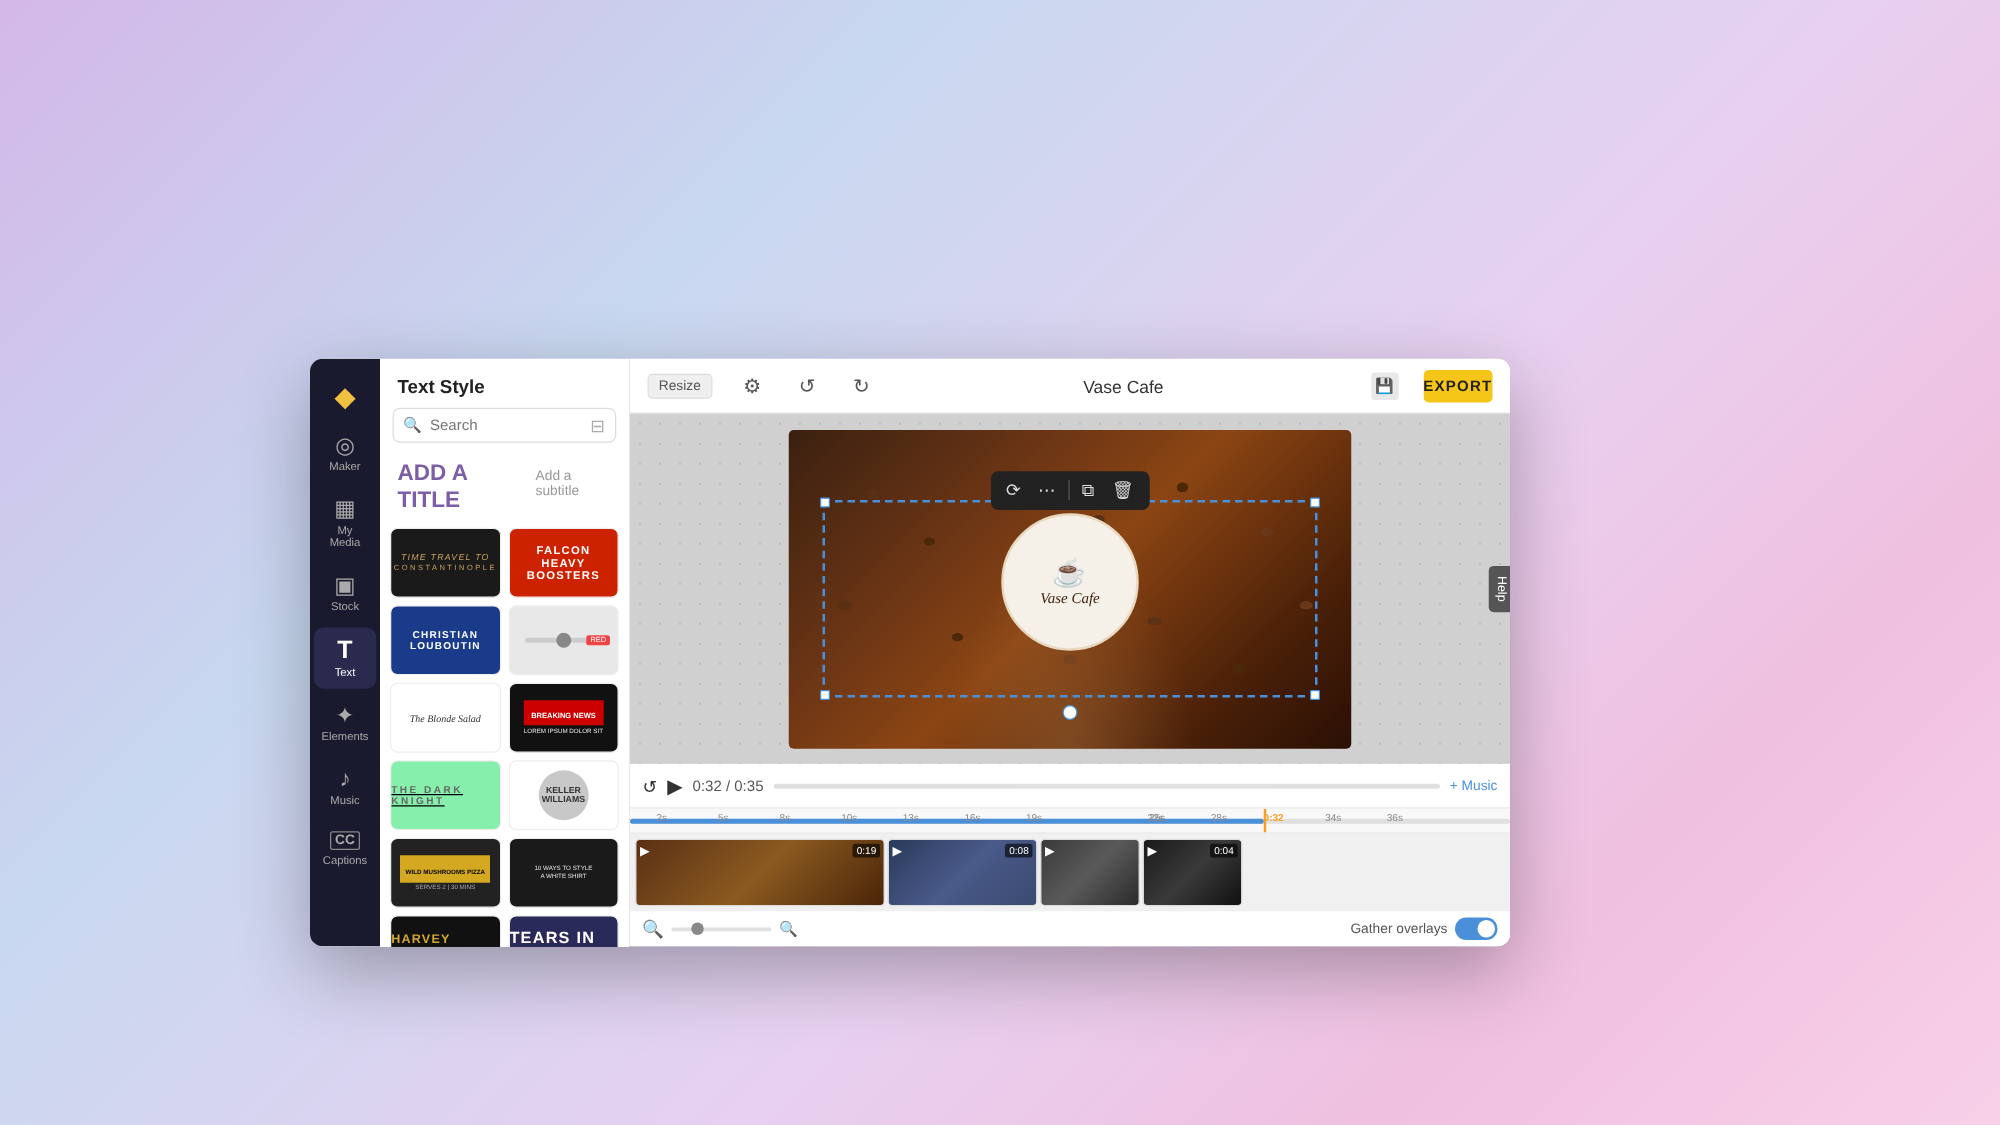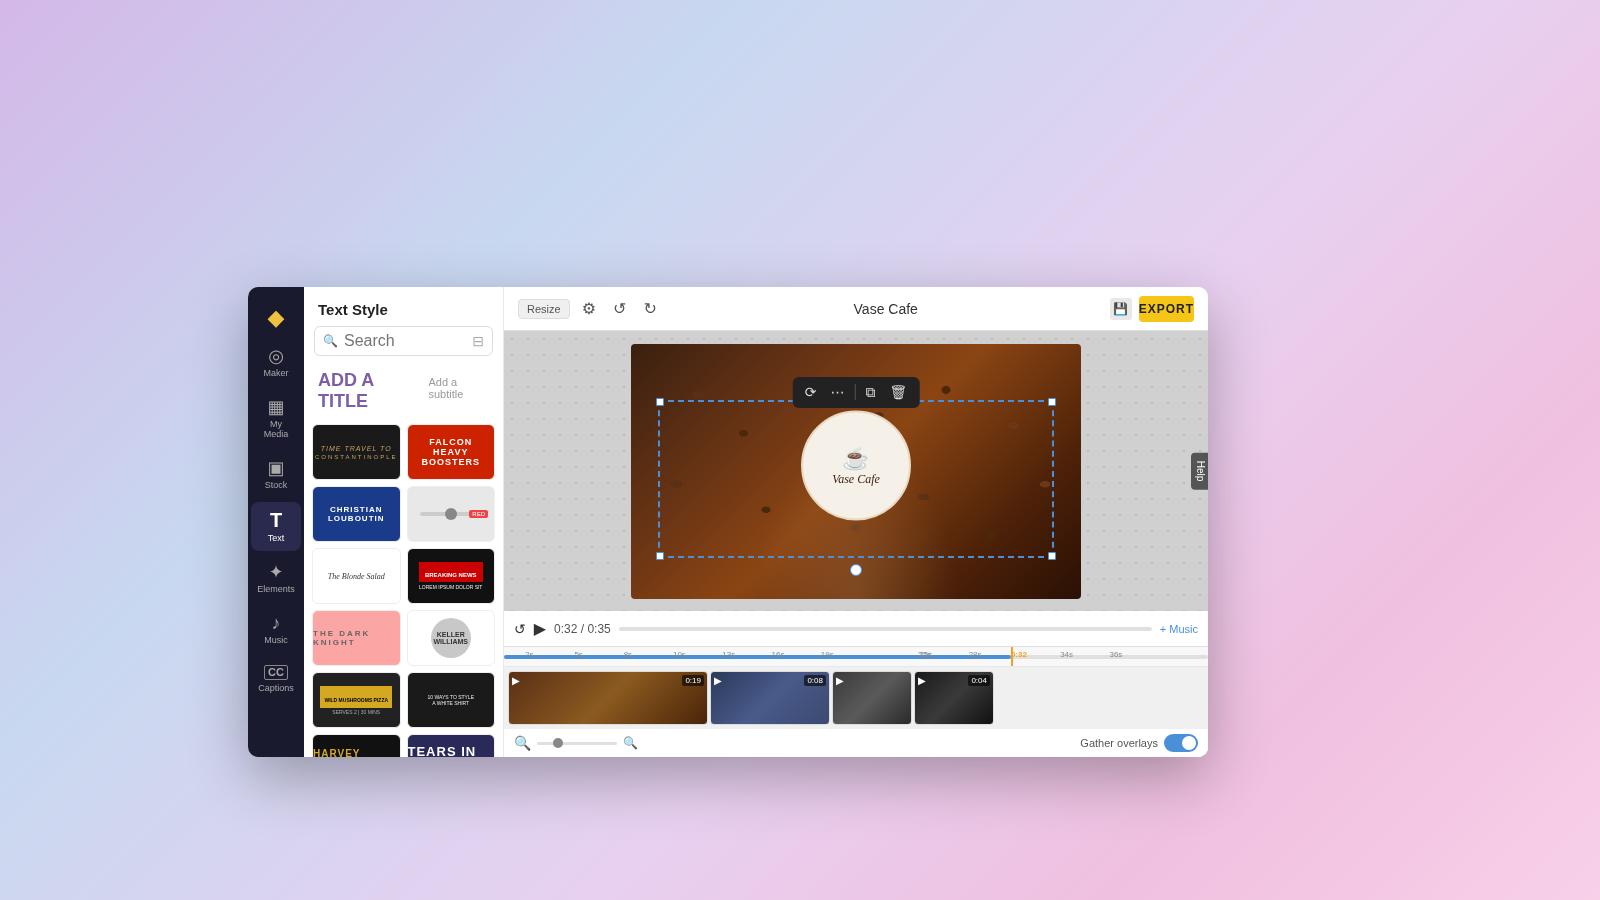--- a/index.html
+++ b/index.html
@@ -108,21 +108,21 @@
       display: flex;
       align-items: center;
       border: 1px solid #ddd;
       border-radius: 6px;
       padding: 5px 8px;
       gap: 6px;
     }
     .search-bar input {
       border: none;
       outline: none;
-      font-size: 16px;
+      font-size: 12px;
       color: #888;
       width: 100%;
       background: transparent;
     }
     .search-icon-small {
       color: #aaa;
       font-size: 12px;
     }
     .filter-icon {
       color: #aaa;
@@ -215,21 +215,22 @@
       background: #111;
       flex-direction: column;
       gap: 2px;
     }
     .card-breaking .bn-bar { background: #cc0000; padding: 1px 6px; }
     .card-breaking .bn-bar span { color: white; font-size: 6px; font-weight: 900; }
     .card-breaking .bn-text { color: #eee; font-size: 5px; }
 
     
     .card-dark {
-      background: #fca5a5;
+      background: #86efac;
+      text-decoration: underline;
     }
     .card-dark span { color: #666; font-size: 8px; letter-spacing: 2px; font-weight: 700; }
 
     
     .card-keller {
       background: #fff;
     }
     .card-keller .circle {
       width: 40px; height: 40px; border-radius: 50%; background: #c8c8c8;
       display: flex; flex-direction: column; align-items: center; justify-content: center;
@@ -277,21 +278,21 @@
     }
 
     
     .top-bar {
       background: #fff;
       height: 44px;
       display: flex;
       align-items: center;
       padding: 0 14px;
       border-bottom: 1px solid #e0e0e0;
-      gap: 7px;
+      gap: 20px;
     }
     .top-bar .resize-btn {
       font-size: 11px;
       color: #555;
       cursor: pointer;
       border: 1px solid #ddd;
       border-radius: 4px;
       padding: 3px 8px;
     }
     .top-bar .icon-btn {

